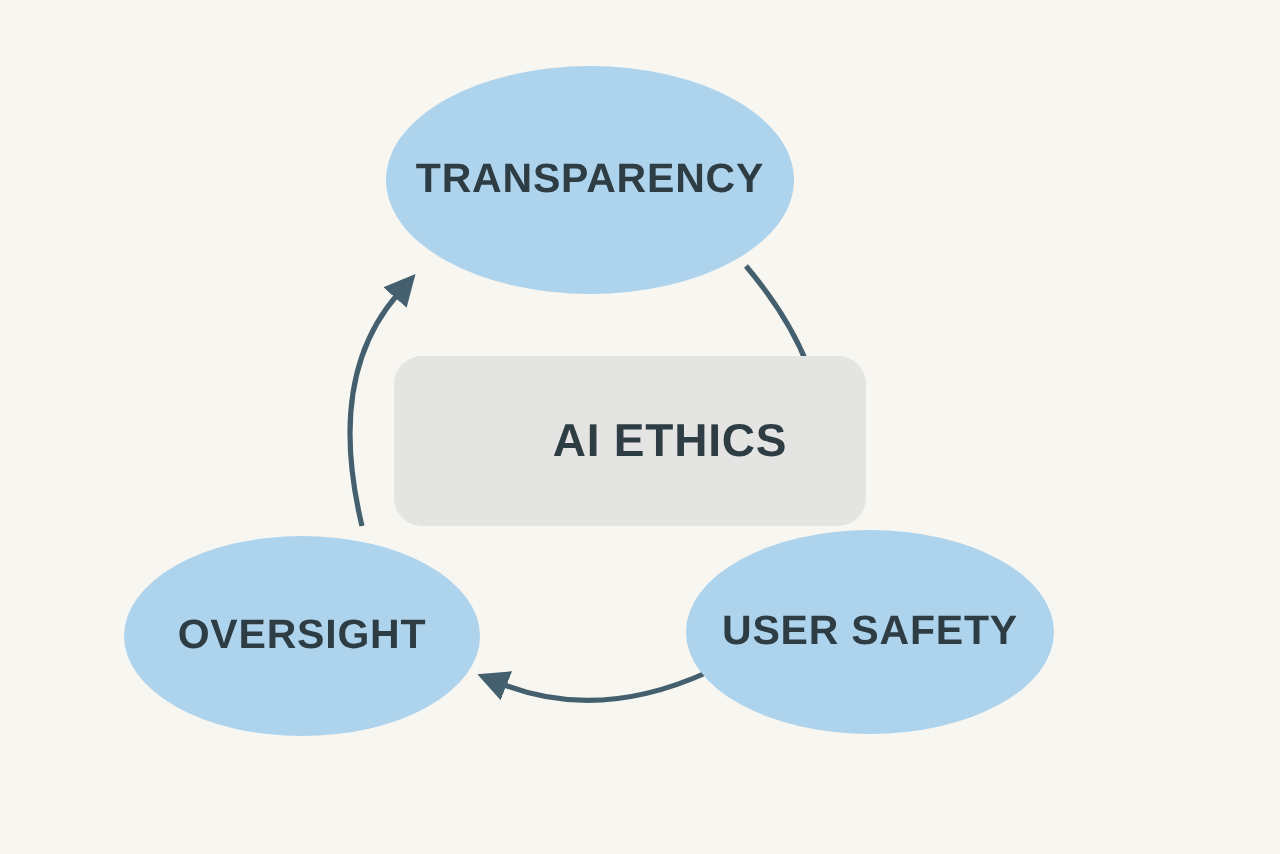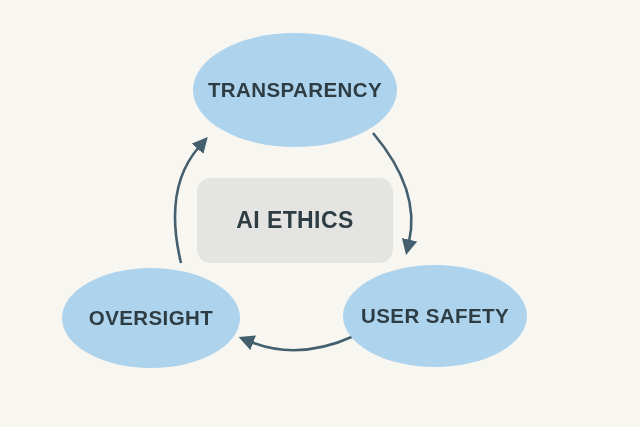--- a/index.html
+++ b/index.html
@@ -49,20 +49,21 @@
     position:absolute;
     left:197px;top:178px;
     width:196px;height:85px;
     background:var(--color-center_fill);
     border-radius:14px;
     display:flex;
     flex-direction:column;
     align-items:center;
     justify-content:center;
     text-align:right;
+    padding-left:40px;
   }
   .center-title{
     font-weight:bold;
     font-size:23px;
     line-height:1.22;
     letter-spacing:0.4px;
     color:var(--color-text);
   }
 </style>
 </head>

